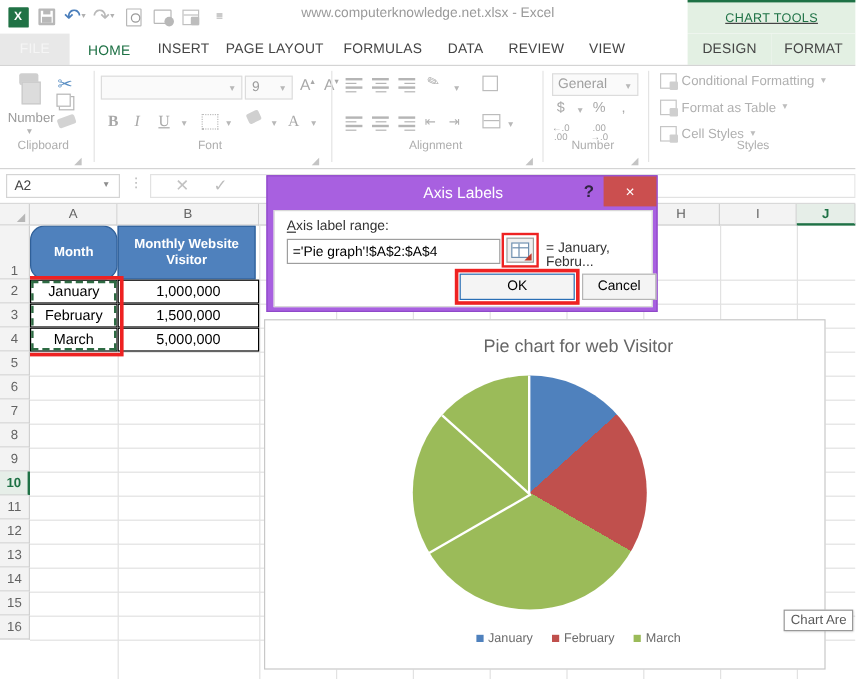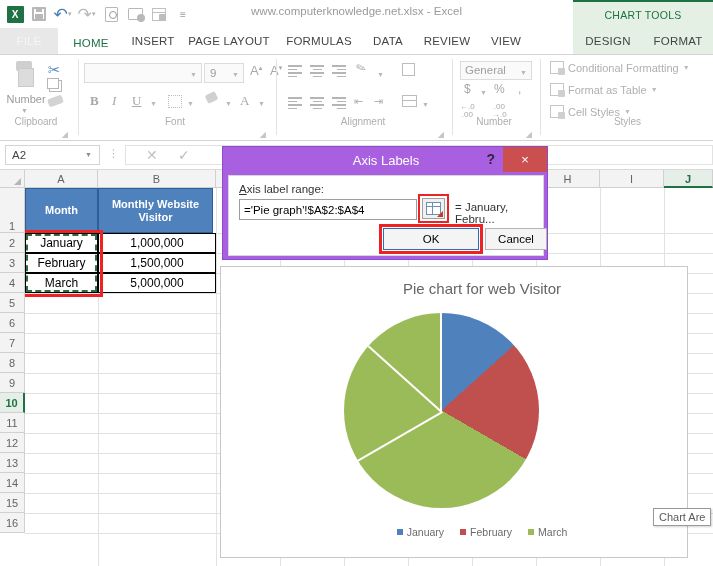--- a/index.html
+++ b/index.html
@@ -45,21 +45,21 @@
   .qat-more { font-size:10px;color:#9b9b9b; }
 
   #doctitle {
     position:absolute; left:0; top:5px; width:713px; text-align:center;
     font-size:11.5px; color:#9a9a9a;
   }
   #charttools {
     position:absolute; left:573px; top:0; width:140px; height:28px;
     background:#e3f0e3;
     border-top:2px solid #1e7145;
-    display:flex; align-items:center; justify-content:center;
+    display:flex; align-items:center; justify-content:center;text-decoration:underline;
   }
   #charttools span { color:#1e7145; font-size:10.5px; letter-spacing:.3px; }
 
   
   #tabbar {
     position:absolute; left:0; top:28px; width:713px; height:26px;
     background:#fff;
   }
   .tab {
     position:absolute; top:0; height:26px; line-height:26px;
@@ -512,21 +512,21 @@
     <div class="gl-h" style="top:185px;"></div>
     <div class="gl-h" style="top:205px;"></div>
     <div class="gl-h" style="top:225px;"></div>
     <div class="gl-h" style="top:245px;"></div>
     <div class="gl-h" style="top:265px;"></div>
     <div class="gl-h" style="top:285px;"></div>
     <div class="gl-h" style="top:305px;"></div>
     <div class="gl-h" style="top:325px;"></div>
     <div class="gl-h" style="top:345px;"></div>
 
-    <div class="cell hdrcell" style="left:0px;top:0px;width:73px;height:45px;">Month</div>
+    <div class="cell hdrcell" style="left:0px;top:0px;width:73px;height:45px;border-radius:12px;">Month</div>
     <div class="cell hdrcell" style="left:73px;top:0px;width:115px;height:45px;">Monthly Website Visitor</div>
 
     <div class="cell datacell" style="left:0px;top:45px;width:73px;height:20px;">January</div>
     <div class="cell datacell" style="left:73px;top:45px;width:118px;height:20px;">1,000,000</div>
     <div class="cell datacell" style="left:0px;top:65px;width:73px;height:20px;">February</div>
     <div class="cell datacell" style="left:73px;top:65px;width:118px;height:20px;">1,500,000</div>
     <div class="cell datacell" style="left:0px;top:85px;width:73px;height:20px;">March</div>
     <div class="cell datacell" style="left:73px;top:85px;width:118px;height:20px;">5,000,000</div>
 
     <div id="marching" style="left:1px;top:46px;width:71px;height:58px;"></div>

